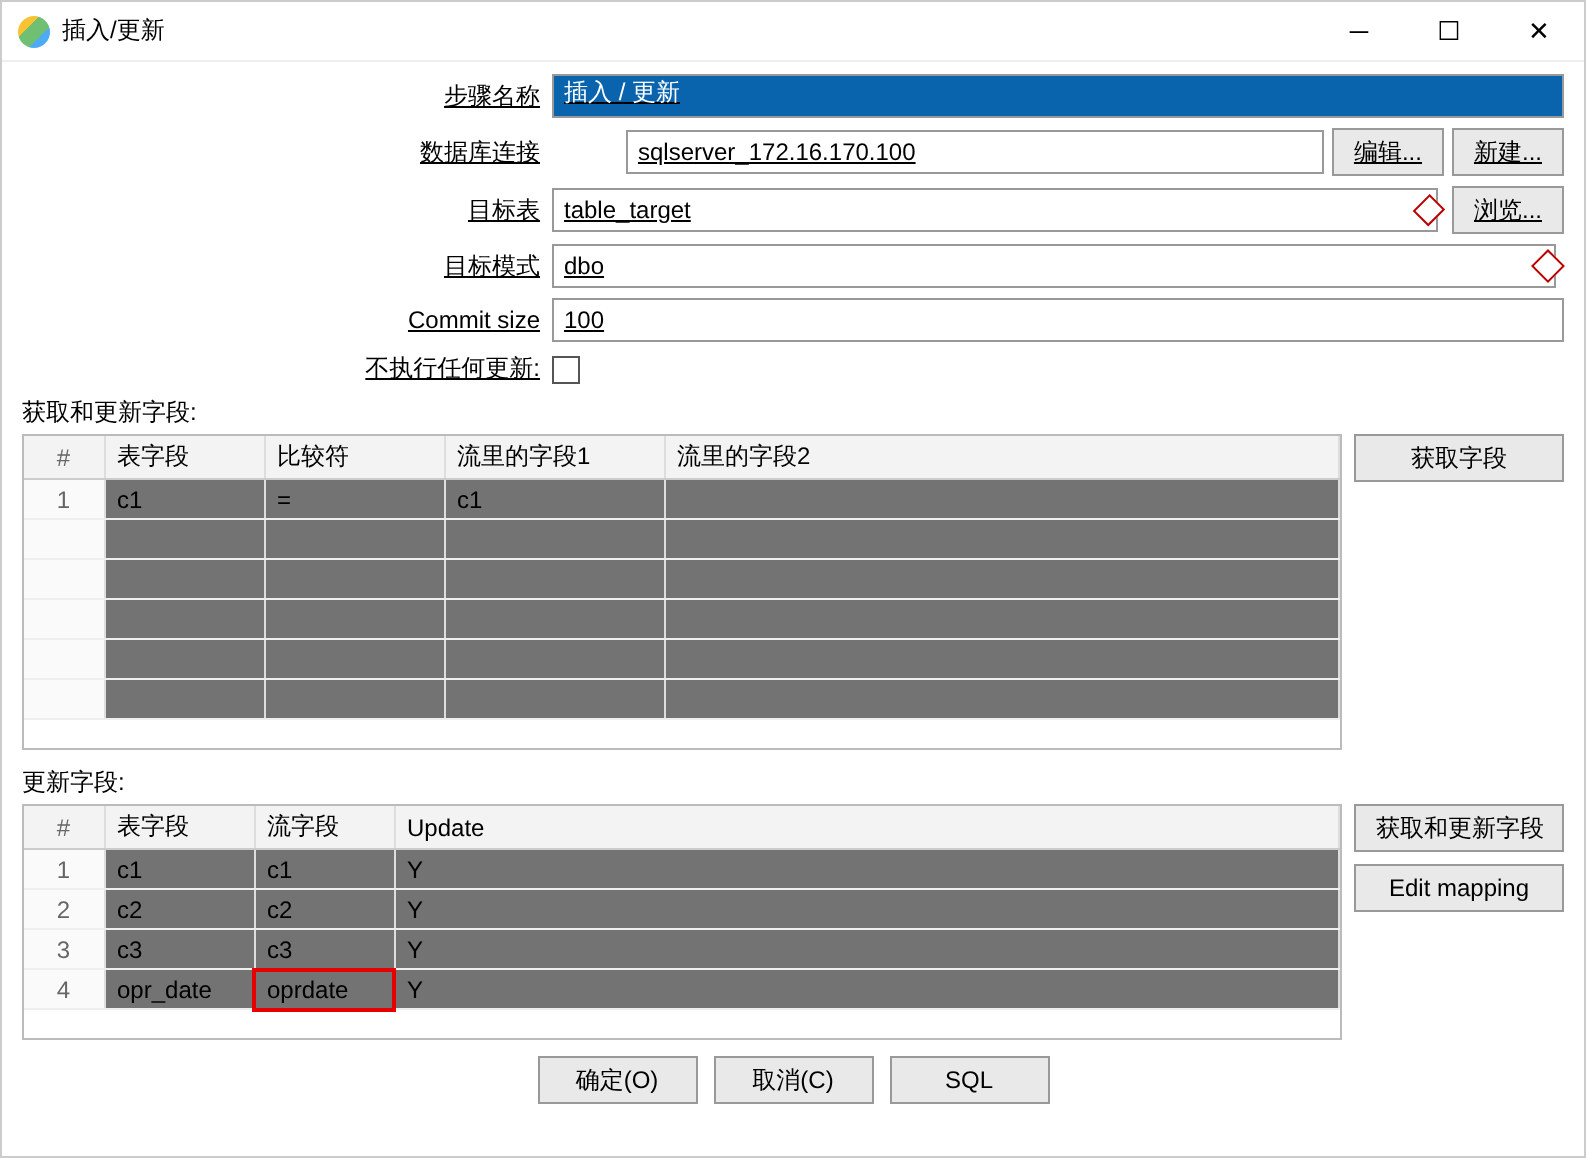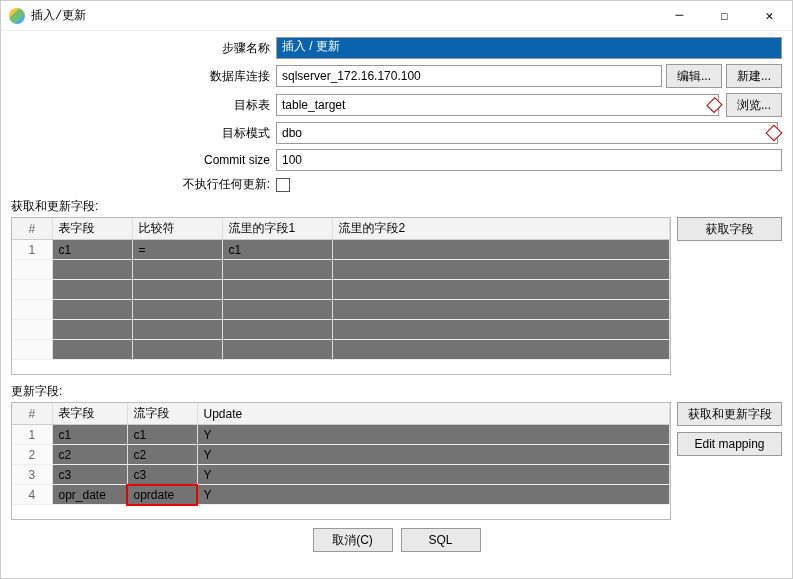--- a/index.html
+++ b/index.html
@@ -13,21 +13,20 @@
   overflow: hidden;
   border: 1px solid #ccc;
 }
 .titlebar {
   height: 30px;
   display: flex;
   align-items: center;
   padding: 0 0 0 8px;
   background: #fff;
   border-bottom: 1px solid #eee;
-  font-family: Liberation Mono, monospace;
 }
 .titlebar .appicon {
   width: 16px; height: 16px;
   margin-right: 6px;
   border-radius: 50%;
   background: linear-gradient(135deg,#f5b400 0 33%,#4caf50 33% 66%,#2196f3 66% 100%);
   opacity: .8;
 }
 .titlebar .title { flex: 0 0 auto; }
 .titlebar .spacer { flex: 1; }
@@ -35,20 +34,21 @@
   width: 45px; height: 30px;
   display: flex; align-items: center; justify-content: center;
   font-size: 13px;
   cursor: default;
 }
 .content { padding: 6px 10px 0 10px; }
 .form-row {
   display: flex;
   align-items: center;
   margin-bottom: 5px;
+  text-decoration: underline;
 }
 .form-row .label {
   width: 265px;
   text-align: right;
   padding-right: 6px;
 }
 .form-row .field {
   flex: 1;
   display: flex;
   gap: 4px;
@@ -57,21 +57,21 @@
 input[type=text], .txt {
   height: 22px;
   border: 1px solid #999;
   padding: 0 5px;
   font-size: 12px;
   font-family: inherit;
   width: 100%;
   background: #fff;
 }
 .txt.sel { background: #0a64ad; color: #fff; }
-.txt.conn { width: 100%; }
+.txt.conn { width: 100%; margin-left: 37px; }
 .diamond {
   width: 12px; height: 12px;
   transform: rotate(45deg);
   border: 1px solid #b00;
   background: #fff;
   margin-left: -14px;
   margin-right: 2px;
   position: relative;
   z-index: 2;
 }
@@ -309,17 +309,18 @@
           </tbody>
       </table>
     </div>
     <div class="sidebtns">
       <button class="btn">获取和更新字段</button>
       <button class="btn">Edit mapping</button>
     </div>
   </div>
 
   <div class="bottombar">
+    <button class="btn">确定(O)</button>
     <button class="btn">取消(C)</button>
     <button class="btn">SQL</button>
   </div>
 
 </div>
 
 </body></html>

